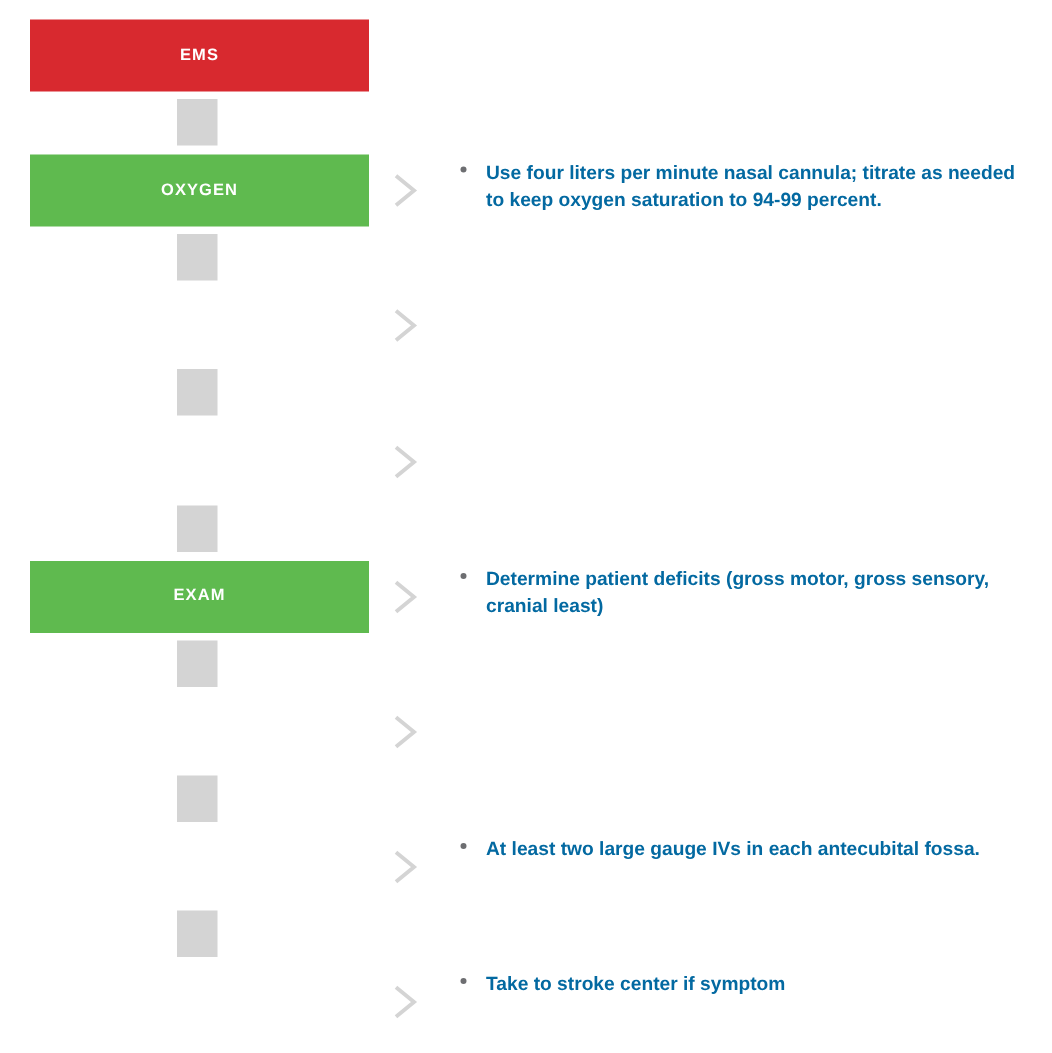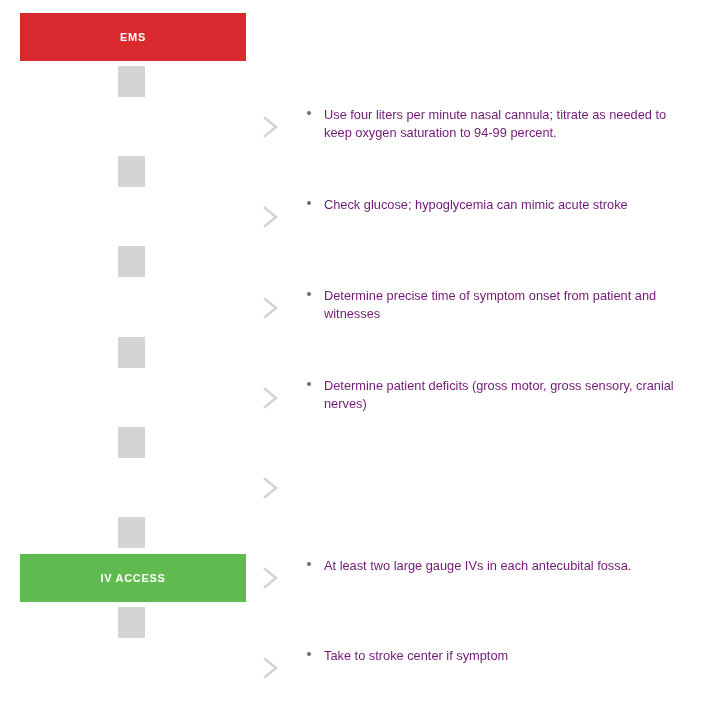--- a/index.html
+++ b/index.html
@@ -85,97 +85,93 @@
     left: 0;
     top: 5px;
     width: 4px;
     height: 4px;
     border-radius: 50%;
     background: #6d6e71;
   }
   .note-text {
     display: block;
     margin-left: 17px;
-    color: #701a75;
+    color: #0369a1;
     font-size: 12.8px;
     line-height: 18px;
     text-align: left;
+    font-weight: bold;
   }
 </style>
 </head>
 <body>
 
 <div id="flowchart">
     <div class="connector" style="top: 66px;"></div>
     <div class="step-row" style="top: 13px;">
       <div class="step-box red">
         <span class="step-label">EMS</span>
       </div>
     </div>
     <div class="connector" style="top: 156.2px;"></div>
     <div class="step-row" style="top: 103.2px;">
+      <div class="step-box green">
+        <span class="step-label">OXYGEN</span>
+      </div>
       <div class="chevron">
         <svg width="26" height="28" viewBox="0 0 26 28">
           <polyline points="7,5 18,14 7,23" fill="none" stroke="#d4d4d4" stroke-width="2.6" stroke-linecap="square" stroke-linejoin="miter"></polyline>
         </svg>
       </div>
       <div class="note">
         <span class="note-bullet"></span>
         <span class="note-text">Use four liters per minute nasal cannula; titrate as needed to keep oxygen saturation to 94-99 percent.</span>
       </div>
     </div>
     <div class="connector" style="top: 246.4px;"></div>
     <div class="step-row" style="top: 193.4px;">
       <div class="chevron">
         <svg width="26" height="28" viewBox="0 0 26 28">
           <polyline points="7,5 18,14 7,23" fill="none" stroke="#d4d4d4" stroke-width="2.6" stroke-linecap="square" stroke-linejoin="miter"></polyline>
         </svg>
       </div>
-      <div class="note">
-        <span class="note-bullet"></span>
-        <span class="note-text">Check glucose; hypoglycemia can mimic acute stroke</span>
-      </div>
     </div>
     <div class="connector" style="top: 336.6px;"></div>
     <div class="step-row" style="top: 283.6px;">
       <div class="chevron">
         <svg width="26" height="28" viewBox="0 0 26 28">
           <polyline points="7,5 18,14 7,23" fill="none" stroke="#d4d4d4" stroke-width="2.6" stroke-linecap="square" stroke-linejoin="miter"></polyline>
         </svg>
       </div>
-      <div class="note">
-        <span class="note-bullet"></span>
-        <span class="note-text">Determine precise time of symptom onset from patient and witnesses</span>
-      </div>
     </div>
     <div class="connector" style="top: 426.8px;"></div>
     <div class="step-row" style="top: 373.8px;">
+      <div class="step-box green">
+        <span class="step-label">EXAM</span>
+      </div>
       <div class="chevron">
         <svg width="26" height="28" viewBox="0 0 26 28">
           <polyline points="7,5 18,14 7,23" fill="none" stroke="#d4d4d4" stroke-width="2.6" stroke-linecap="square" stroke-linejoin="miter"></polyline>
         </svg>
       </div>
       <div class="note">
         <span class="note-bullet"></span>
-        <span class="note-text">Determine patient deficits (gross motor, gross sensory, cranial nerves)</span>
+        <span class="note-text">Determine patient deficits (gross motor, gross sensory, cranial least)</span>
       </div>
     </div>
     <div class="connector" style="top: 517px;"></div>
     <div class="step-row" style="top: 464px;">
       <div class="chevron">
         <svg width="26" height="28" viewBox="0 0 26 28">
           <polyline points="7,5 18,14 7,23" fill="none" stroke="#d4d4d4" stroke-width="2.6" stroke-linecap="square" stroke-linejoin="miter"></polyline>
         </svg>
       </div>
     </div>
     <div class="connector" style="top: 607.2px;"></div>
     <div class="step-row" style="top: 554.2px;">
-      <div class="step-box green">
-        <span class="step-label">IV ACCESS</span>
-      </div>
       <div class="chevron">
         <svg width="26" height="28" viewBox="0 0 26 28">
           <polyline points="7,5 18,14 7,23" fill="none" stroke="#d4d4d4" stroke-width="2.6" stroke-linecap="square" stroke-linejoin="miter"></polyline>
         </svg>
       </div>
       <div class="note">
         <span class="note-bullet"></span>
         <span class="note-text">At least two large gauge IVs in each antecubital fossa.</span>
       </div>
     </div>

